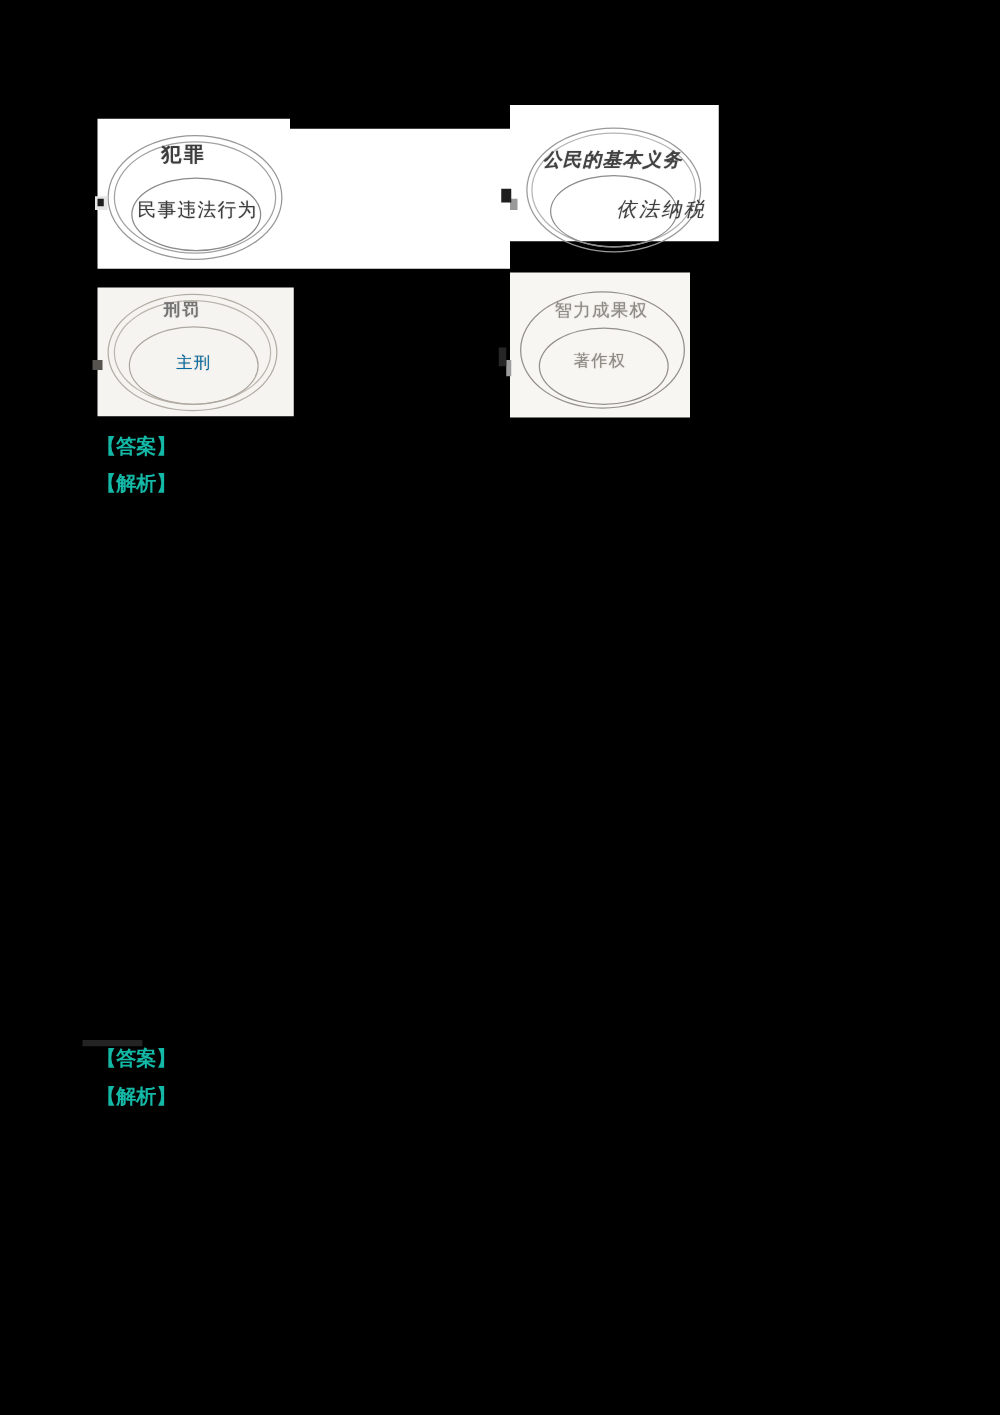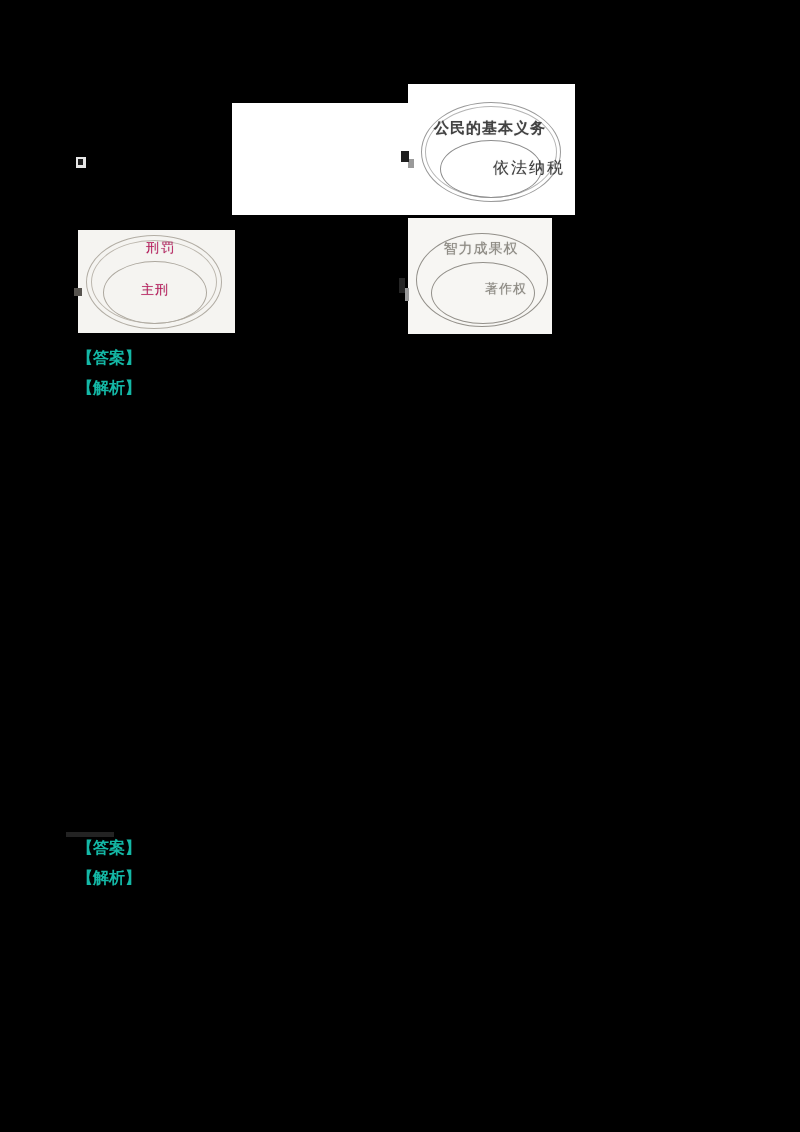--- a/index.html
+++ b/index.html
@@ -11,59 +11,66 @@
   .lbl{position:absolute;transform:translate(-50%,-50%);white-space:nowrap;
        text-shadow:0 0 1px rgba(90,90,90,.45);}
   
   .boxA{left:78px;top:95px;width:154px;height:120px;}
   .oA1{left:8px;top:13px;width:138px;height:98px;border:1.5px solid #979797;}
   .oA2{left:13px;top:18px;width:128px;height:88px;border:1.2px solid #a2a2a2;}
   .iA {left:27px;top:47px;width:102px;height:57px;border:1.6px solid #8a8a8a;}
   .lA-outer{left:69px;top:29px;font-size:16px;color:#3c3c3c;font-weight:bold;letter-spacing:2px;}
   .lA-inner{left:80px;top:73px;font-size:15px;color:#3c3c3c;letter-spacing:1px;}
   
-  .boxB{left:408px;top:84px;width:167px;height:131px;}
+  .boxB{left:408px;top:84px;width:167px;height:109px;font-style:italic;}
   .oB1{left:13px;top:18px;width:138px;height:98px;border:1.5px solid #9a9a9a;}
   .oB2{left:17px;top:22px;width:130px;height:90px;border:1px solid #b5b5b5;}
   .iB {left:32px;top:56px;width:100px;height:56px;border:1.6px solid #8d8d8d;}
   .lB-outer{left:82px;top:44px;font-size:15px;color:#424242;font-weight:bold;letter-spacing:1px;}
   .lB-inner{left:82px;top:84px;font-size:16px;color:#3f3f3f;letter-spacing:2px;margin-left:39px;}
   
   .boxC{left:78px;top:230px;width:157px;height:103px;background:#f5f4f1;}
   .oC1{left:8px;top:5px;width:134px;height:92px;border:1.5px solid #b2ada4;}
   .oC2{left:13px;top:10px;width:124px;height:82px;border:1.2px solid #bcb7ae;}
   .iC {left:25px;top:31px;width:102px;height:61px;border:1.6px solid #ada89f;}
-  .lC-outer{left:83px;top:18px;font-size:13px;color:#be185d;font-weight:normal;letter-spacing:2px;}
-  .lC-inner{left:77px;top:60px;font-size:13px;color:#be185d;letter-spacing:1px;}
+  .lC-outer{left:68px;top:18px;font-size:13px;color:#737373;font-weight:bold;letter-spacing:2px;}
+  .lC-inner{left:77px;top:60px;font-size:13px;color:#0369a1;letter-spacing:1px;}
   
   .boxD{left:408px;top:218px;width:144px;height:116px;background:#f7f6f3;}
   .oD1{left:8px;top:15px;width:130px;height:92px;border:1.5px solid #93908a;}
   .iD {left:23px;top:44px;width:102px;height:60px;border:1.6px solid #93908a;}
   .lD-outer{left:73px;top:31px;font-size:14px;color:#8d8a82;letter-spacing:1px;}
-  .lD-inner{left:72px;top:71px;font-size:13px;color:#8d8a82;letter-spacing:1px;margin-left:26px;}
+  .lD-inner{left:72px;top:71px;font-size:13px;color:#8d8a82;letter-spacing:1px;}
   
   .marker{position:absolute;}
   .mA{left:76px;top:157px;width:10px;height:11px;background:#e6e6e6;}
   .mA::after{content:"";position:absolute;left:2px;top:2px;width:5px;height:6px;background:#1d1d1d;}
   .mB{left:401px;top:151px;width:8px;height:11px;background:#1f1f1f;box-shadow:6px 7px 0 -1px #9a9a9a;}
   .mC{left:74px;top:288px;width:8px;height:8px;background:#56534e;}
   .mD{left:399px;top:278px;width:6px;height:15px;background:#262626;box-shadow:5px 9px 0 -1px #9c9c9c;}
   
   .blue{position:absolute;left:77px;font-size:16px;font-weight:bold;color:#14b8a6;
         letter-spacing:0px;line-height:18px;}
   .ans1{top:349px;} .exp1{top:379px;} .ans2{top:839px;} .exp2{top:869px;}
   .remnant{position:absolute;left:66px;top:832px;width:48px;height:5px;background:#232323;}
 </style>
 </head>
 <body>
 
 <div class="page">
 
   <div class="white-strip" style="left:232px;top:103px;width:176px;height:112px;"></div>
 
+  <div class="box boxA">
+    <div class="ell oA1"></div>
+    <div class="ell oA2"></div>
+    <div class="ell iA"></div>
+    <div class="lbl lA-outer">犯罪</div>
+    <div class="lbl lA-inner">民事违法行为</div>
+  </div>
 
   <div class="box boxB">
     <div class="ell oB1"></div>
     <div class="ell oB2"></div>
     <div class="ell iB"></div>
     <div class="lbl lB-outer">公民的基本义务</div>
     <div class="lbl lB-inner">依法纳税</div>
   </div>
 
   <div class="box boxC">

